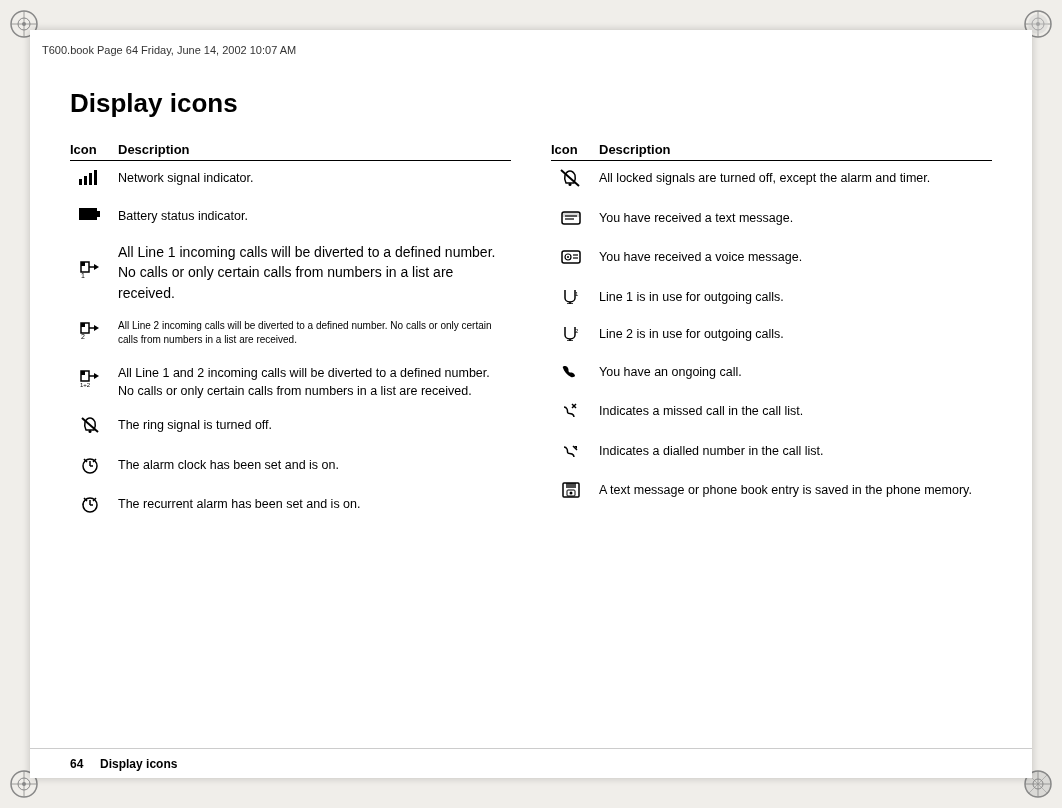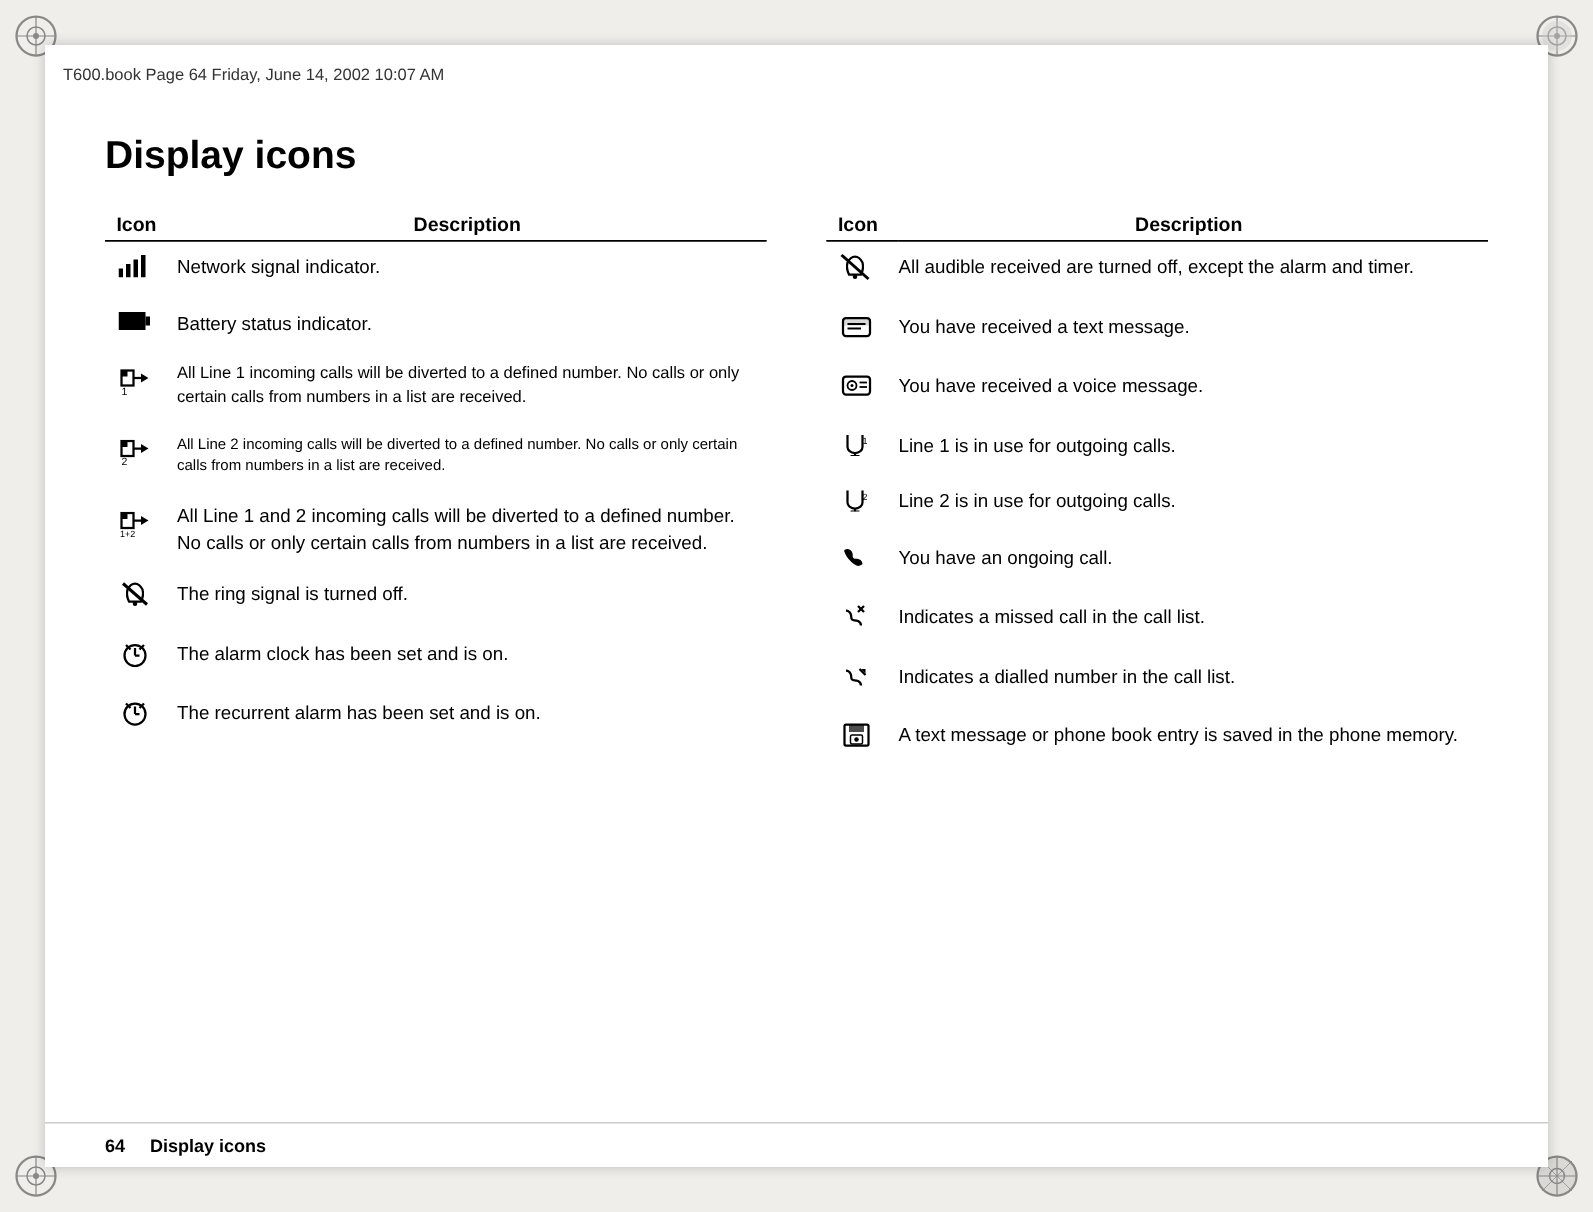--- a/index.html
+++ b/index.html
@@ -83,21 +83,21 @@
     .icon-table {
       width: 100%;
       border-collapse: collapse;
     }
 
     .icon-table thead tr th {
       font-weight: bold;
       font-size: 13px;
       border-bottom: 1px solid #000;
       padding: 3px 6px 3px 0;
-      text-align: center;
+      text-align: left;
     }
 
     .icon-table thead tr th:first-child {
       width: 48px;
     }
 
     .icon-table tbody tr td {
       padding: 6px 6px 6px 0;
       vertical-align: top;
       border-bottom: none;
@@ -215,21 +215,21 @@
               <td style="padding-top: 8px; padding-bottom: 8px; font-size: 12.5px; line-height: 1.45;">Battery status indicator.</td>
             </tr>
             <tr>
               <td style="text-align: center; vertical-align: middle; padding-top: 8px; padding-bottom: 8px;"><svg width="20" height="18" viewBox="0 0 20 18">
       <rect x="1" y="1" width="8" height="10" fill="none" stroke="#000" stroke-width="1.5"></rect>
       <rect x="1" y="1" width="4" height="4" fill="#000"></rect>
       <line x1="9" y1="6" x2="16" y2="6" stroke="#000" stroke-width="1.5"></line>
       <polygon points="14,3 19,6 14,9" fill="#000"></polygon>
       <text x="1" y="17" font-size="7" fill="#000" font-family="Arial">1</text>
     </svg></td>
-              <td style="padding-top: 8px; padding-bottom: 8px; font-size: 11px; line-height: 1.45;">All Line 1 incoming calls will be diverted to a defined number. No calls or only certain calls from numbers in a list are received.</td>
+              <td style="padding-top: 8px; padding-bottom: 8px; font-size: 14px; line-height: 1.45;">All Line 1 incoming calls will be diverted to a defined number. No calls or only certain calls from numbers in a list are received.</td>
             </tr>
             <tr>
               <td style="text-align: center; vertical-align: middle; padding-top: 8px; padding-bottom: 8px;"><svg width="20" height="18" viewBox="0 0 20 18">
       <rect x="1" y="1" width="8" height="10" fill="none" stroke="#000" stroke-width="1.5"></rect>
       <rect x="1" y="1" width="4" height="4" fill="#000"></rect>
       <line x1="9" y1="6" x2="16" y2="6" stroke="#000" stroke-width="1.5"></line>
       <polygon points="14,3 19,6 14,9" fill="#000"></polygon>
       <text x="1" y="17" font-size="7" fill="#000" font-family="Arial">2</text>
     </svg></td>
               <td style="padding-top: 8px; padding-bottom: 8px; font-size: 10px; line-height: 1.45;">All Line 2 incoming calls will be diverted to a defined number. No calls or only certain calls from numbers in a list are received.</td>
@@ -285,21 +285,21 @@
             <th>Description</th>
           </tr>
         </thead>
         <tbody id="right-tbody">
         <tr>
               <td style="text-align: center; vertical-align: middle; padding-top: 8px; padding-bottom: 8px;"><svg width="22" height="18" viewBox="0 0 22 18">
       <path d="M6,14 Q4,10 5,6 Q7,2 10,2 Q13,2 15,6 Q16,10 14,14 Z" fill="none" stroke="#000" stroke-width="1.5"></path>
       <circle cx="10" cy="15.5" r="1.5" fill="#000"></circle>
       <line x1="1" y1="1" x2="19" y2="17" stroke="#000" stroke-width="2"></line>
     </svg></td>
-              <td style="padding-top: 8px; padding-bottom: 8px; font-size: 12.5px; line-height: 1.45;">All audible received are turned off, except the alarm and timer.</td>
+              <td style="padding-top: 8px; padding-bottom: 8px; font-size: 12.5px; line-height: 1.45;">All locked signals are turned off, except the alarm and timer.</td>
             </tr>
             <tr>
               <td style="text-align: center; vertical-align: middle; padding-top: 8px; padding-bottom: 8px;"><svg width="22" height="18" viewBox="0 0 22 18">
       <rect x="2" y="3" width="18" height="12" rx="2" fill="none" stroke="#000" stroke-width="1.5"></rect>
       <line x1="5" y1="7" x2="17" y2="7" stroke="#000" stroke-width="1.2"></line>
       <line x1="5" y1="10" x2="14" y2="10" stroke="#000" stroke-width="1.2"></line>
       <rect x="2" y="3" width="18" height="5" rx="1" fill="#000" opacity="0.15"></rect>
     </svg></td>
               <td style="padding-top: 8px; padding-bottom: 8px; font-size: 12.5px; line-height: 1.45;">You have received a text message.</td>
             </tr>

